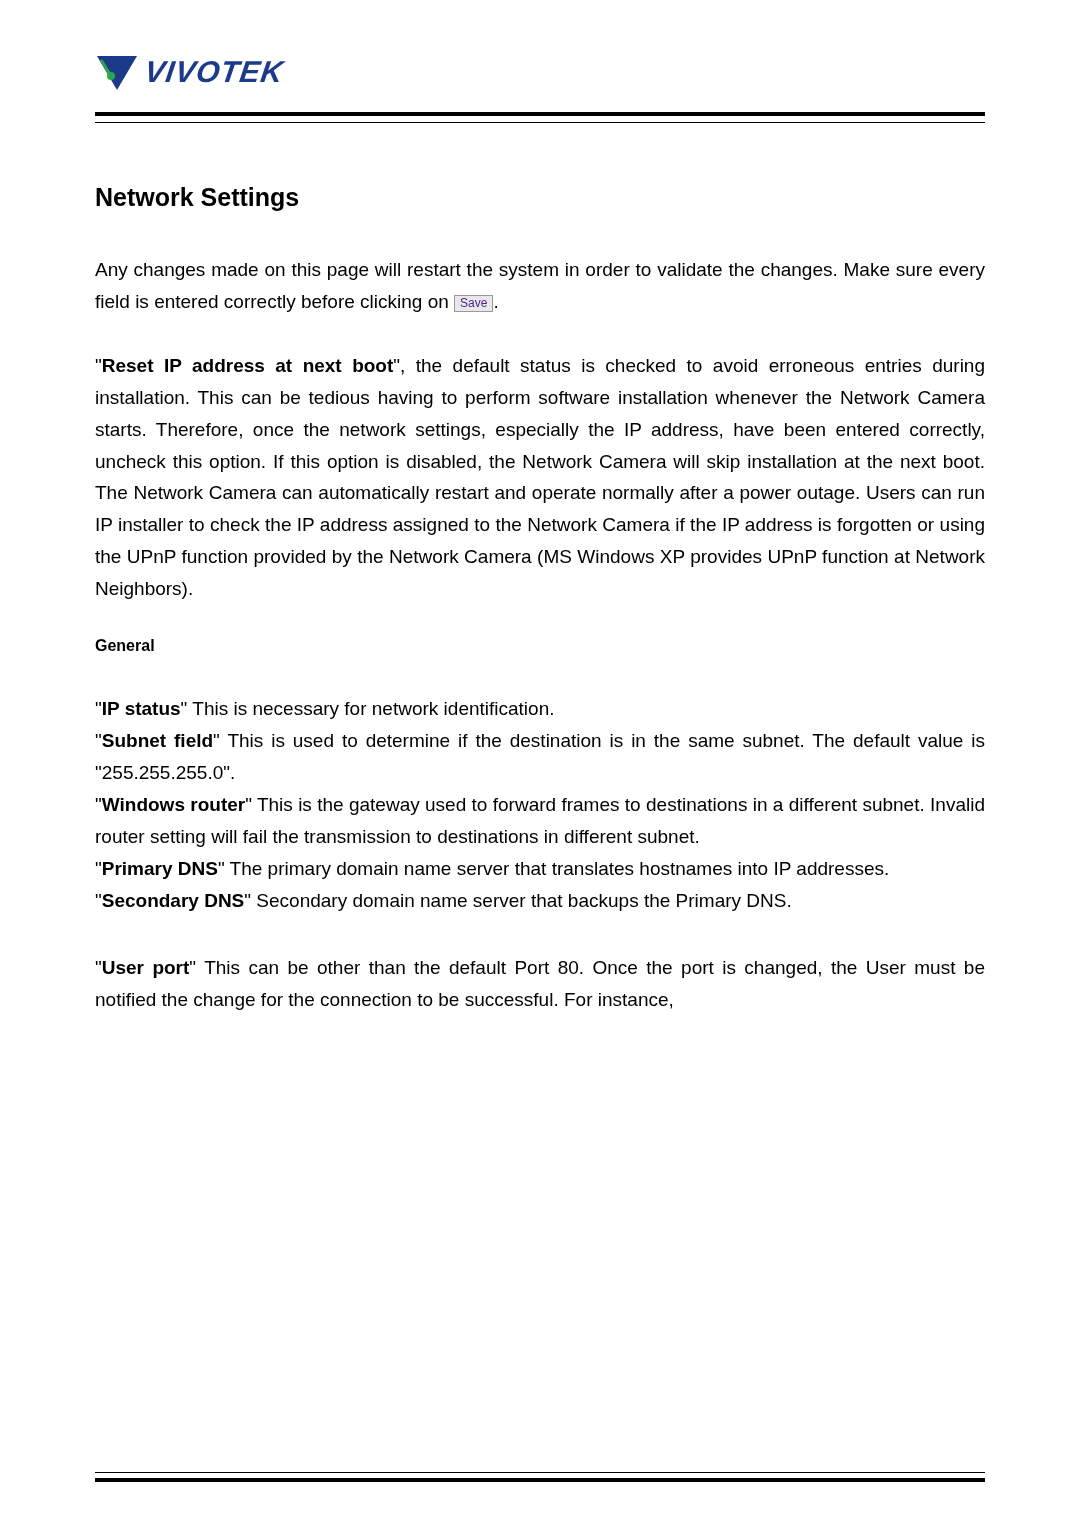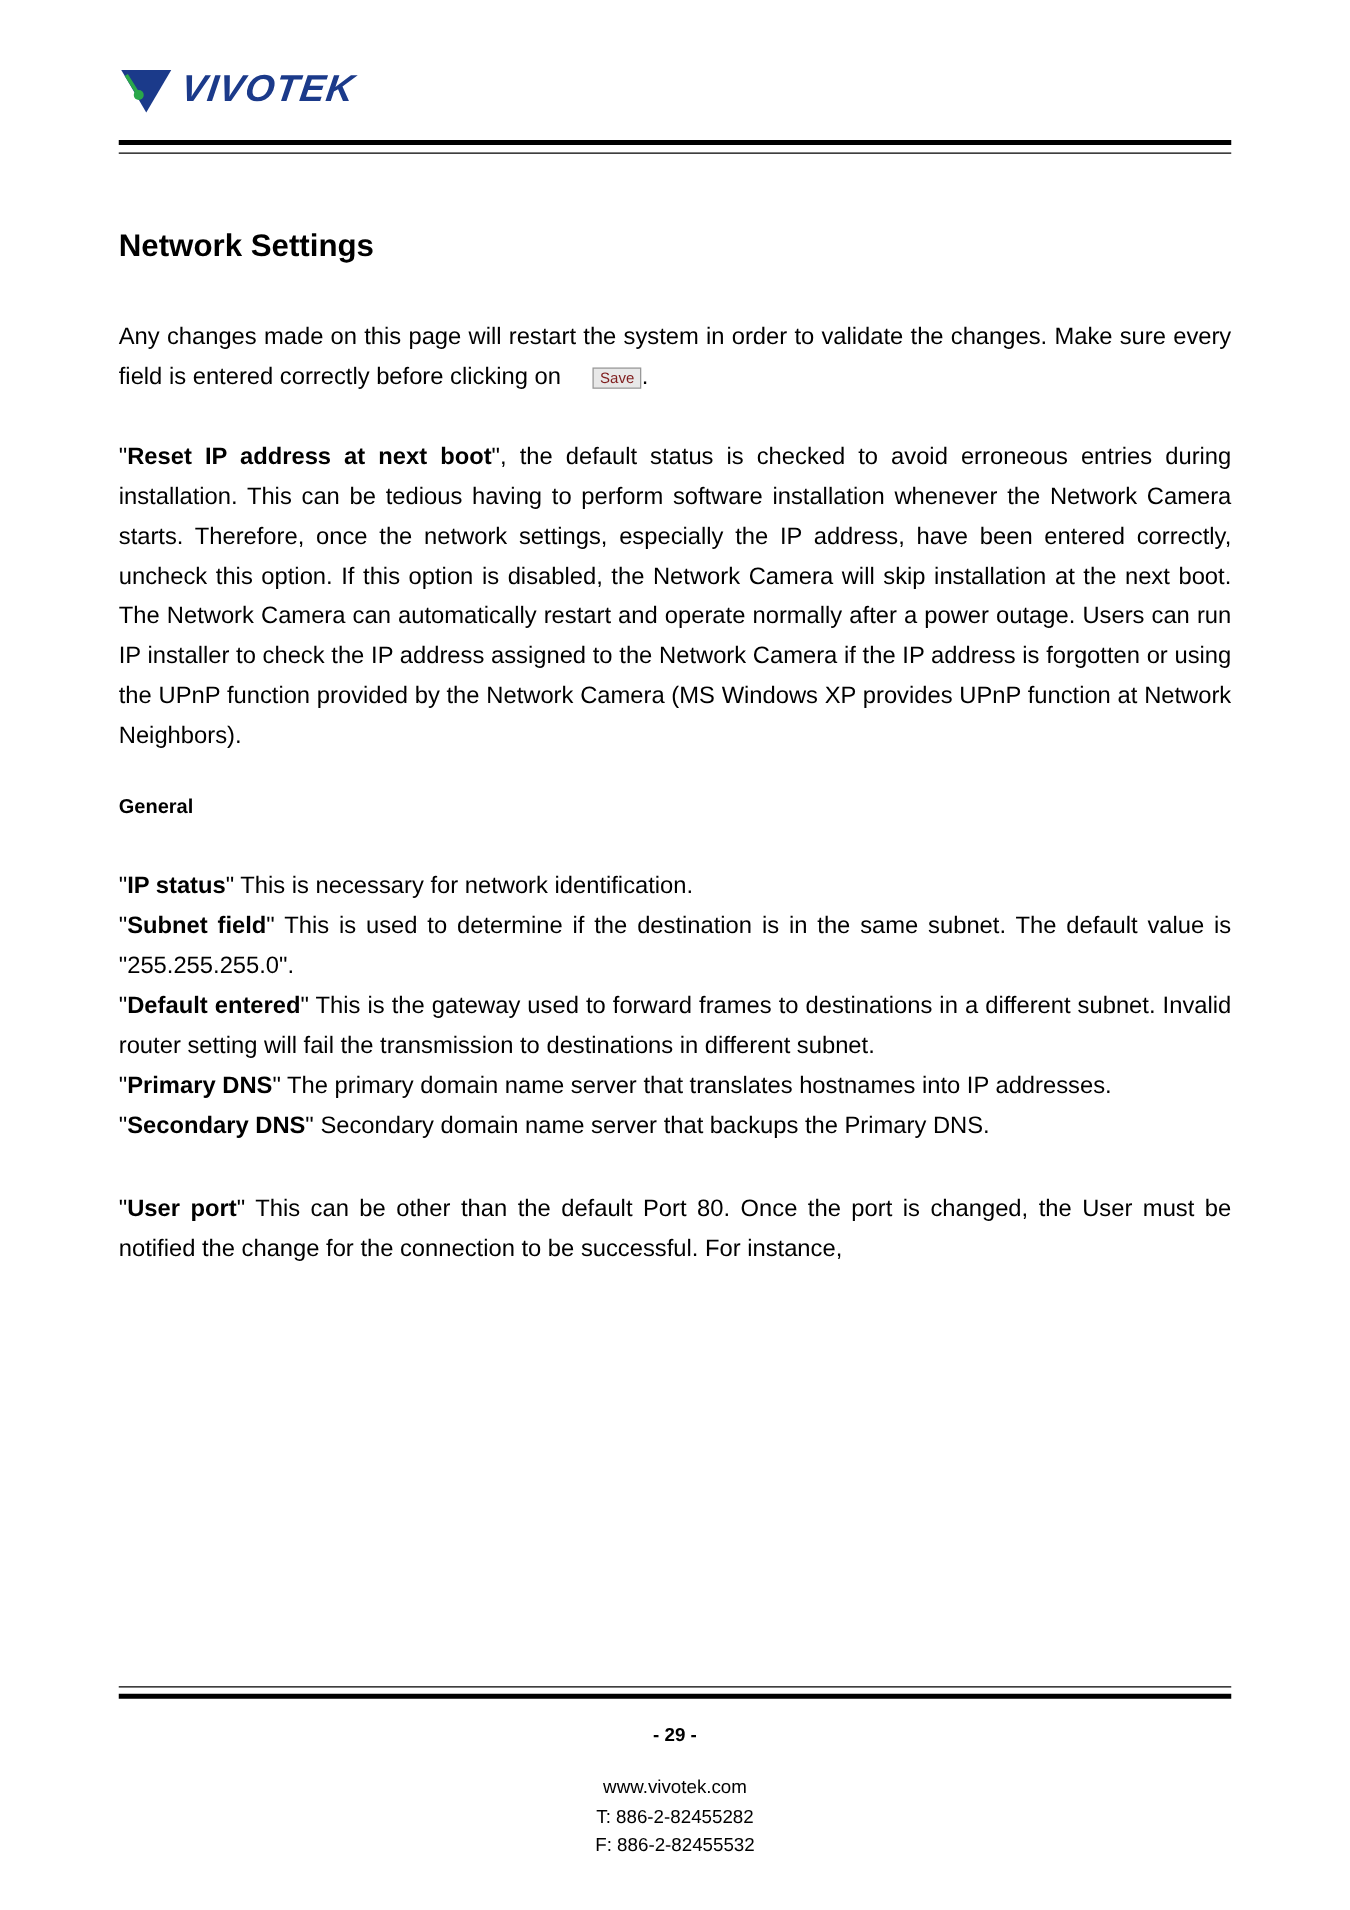--- a/index.html
+++ b/index.html
@@ -52,27 +52,26 @@
   .body-text {
     font-size: 19px;
     line-height: 1.68;
     text-align: justify;
     margin-bottom: 32px;
   }
   .inline-btn {
     display: inline-block;
     font-size: 12px;
     font-family: Arial, sans-serif;
-    color: #7f1d1d;
+    color: #4c1d95;
     background: #e8e8e8;
     border: 1px solid #999;
     padding: 1px 5px;
     vertical-align: 1px;
     line-height: 1.1;
-    margin-left: 20px;
   }
   h2.section-heading {
     font-size: 16px;
     font-weight: 700;
     margin-top: 10px;
     margin-bottom: 38px;
   }
   .def-block {
     font-size: 19px;
     line-height: 1.68;
@@ -131,38 +130,30 @@
 
   <p class="body-text">
     <span>"</span><strong>Reset IP address at next boot</strong><span>", the default status is checked to avoid erroneous entries during installation. This can be tedious having to perform software installation whenever the Network Camera starts. Therefore, once the network settings, especially the IP address, have been entered correctly, uncheck this option. If this option is disabled, the Network Camera will skip installation at the next boot.  The Network Camera can automatically restart and operate normally after a power outage.  Users can run IP installer to check the IP address assigned to the Network Camera if the IP address is forgotten or using the UPnP function provided by the Network Camera (MS Windows XP provides UPnP function at Network Neighbors).</span>
   </p>
 
   <h2 class="section-heading">General</h2>
 
   <div class="def-block">
     <span class="row">"<strong>IP status</strong><span>" This is necessary for network identification.</span></span>
     <span class="row">"<strong>Subnet field</strong><span>" This is used to determine if the destination is in the same subnet. The default value is "255.255.255.0".</span></span>
-    <span class="row">"<strong>Default entered</strong><span>" This is the gateway used to forward frames to destinations in a different subnet. Invalid router setting will fail the transmission to destinations in different subnet.</span></span>
+    <span class="row">"<strong>Windows router</strong><span>" This is the gateway used to forward frames to destinations in a different subnet. Invalid router setting will fail the transmission to destinations in different subnet.</span></span>
     <span class="row">"<strong>Primary DNS</strong><span>" The primary domain name server that translates hostnames into IP addresses.</span></span>
     <span class="row">"<strong>Secondary DNS</strong><span>" Secondary domain name server that backups the Primary DNS.</span></span>
   </div>
 
 
   <div class="def-block" style="margin-bottom:0;">
     <span class="row">"<strong>User port</strong><span>" This can be other than the default Port 80. Once the port is changed, the User must be notified the change for the connection to be successful. For instance,</span></span>
   </div>
 
 </div>
 
 <div class="wrap-bottom">
   <div class="footer-rules">
     <hr class="hr-thin" style="margin-bottom:5px;">
     <hr class="hr-thick">
   </div>
-  <div class="footer">
-    <div class="page-num">- 29 -</div>
-    <div class="footer-info">
-      <div>www.vivotek.com</div>
-      <div>T: 886-2-82455282</div>
-      <div>F: 886-2-82455532</div>
-    </div>
-  </div>
 </div>
 
 </body></html>

